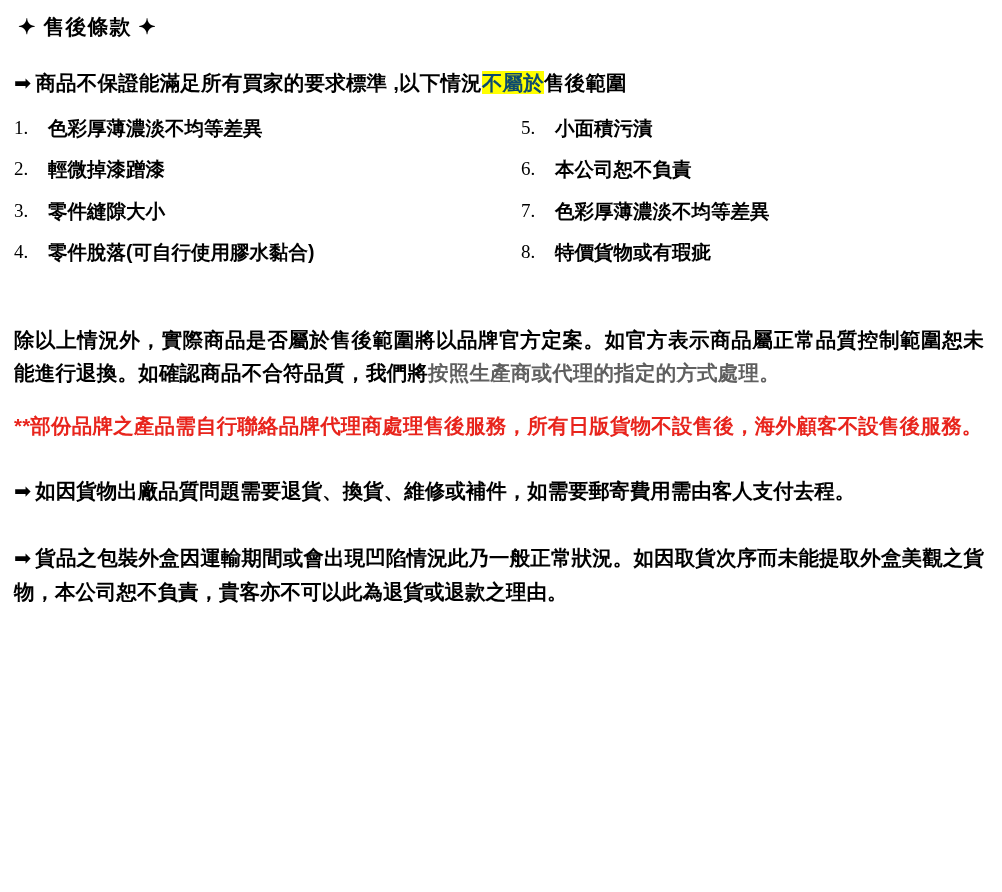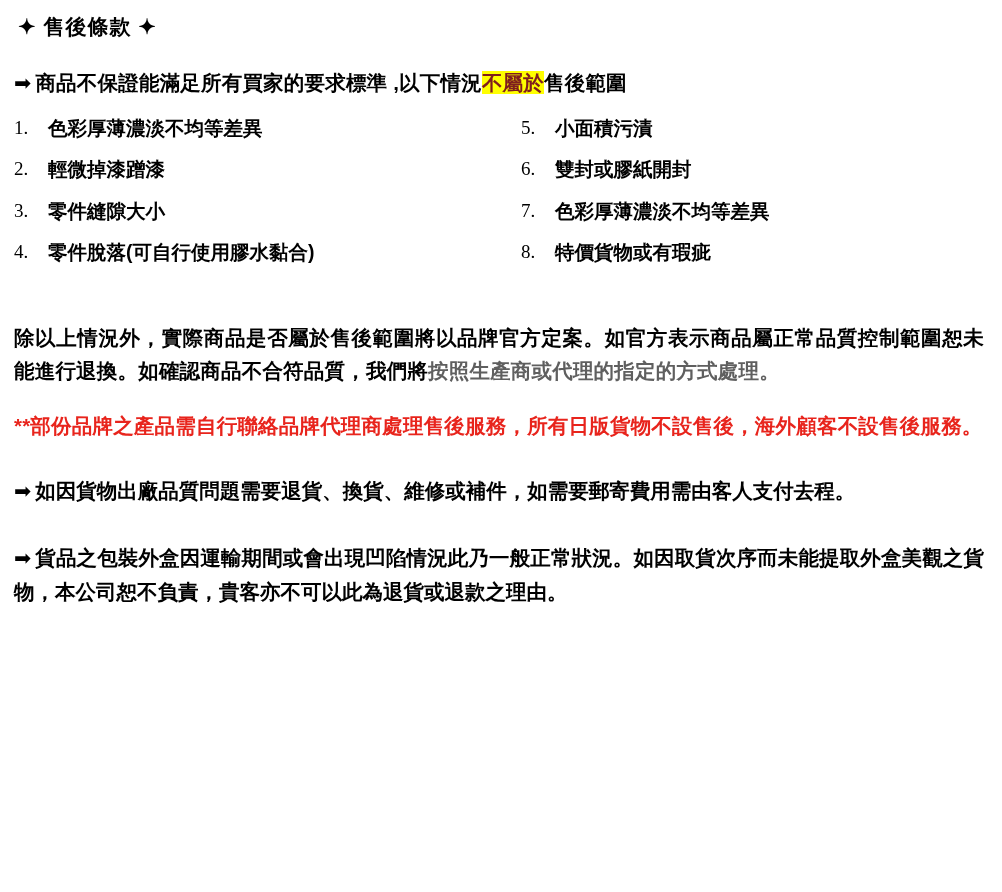--- a/index.html
+++ b/index.html
@@ -31,32 +31,31 @@
   .para {
     font-size: 20.5px;
     font-weight: bold;
     line-height: 1.62;
     margin: 22px 0 0 0;
     text-align: justify;
     letter-spacing: 0.2px;
   }
   .para.tight {
     margin-top: 18px;
-    font-family: Liberation Mono, monospace;
   }
   .arrow-line {
     font-size: 20.5px;
     font-weight: bold;
     line-height: 1.6;
     margin: 26px 0 0 0;
     letter-spacing: 0.2px;
   }
   .hl {
     background: #ffff00;
-    color: #7f1d1d;
+    color: #0c4a6e;
   }
   .lists {
     display: flex;
     margin: 14px 0 0 0;
   }
   .list-col {
     width: 50%;
     box-sizing: border-box;
   }
   .list-col.right {
@@ -140,21 +139,21 @@
         <span class="list-text">零件脫落(可自行使用膠水黏合)</span>
       </div>
     </div>
     <div class="list-col right">
       <div class="list-item">
         <span class="list-num">5.</span>
         <span class="list-text">小面積污漬</span>
       </div>
       <div class="list-item">
         <span class="list-num">6.</span>
-        <span class="list-text">雙封或膠紙開封</span>
+        <span class="list-text">本公司恕不負責</span>
       </div>
       <div class="list-item">
         <span class="list-num">7.</span>
         <span class="list-text">色彩厚薄濃淡不均等差異</span>
       </div>
       <div class="list-item">
         <span class="list-num">8.</span>
         <span class="list-text">特價貨物或有瑕疵</span>
       </div>
     </div>

